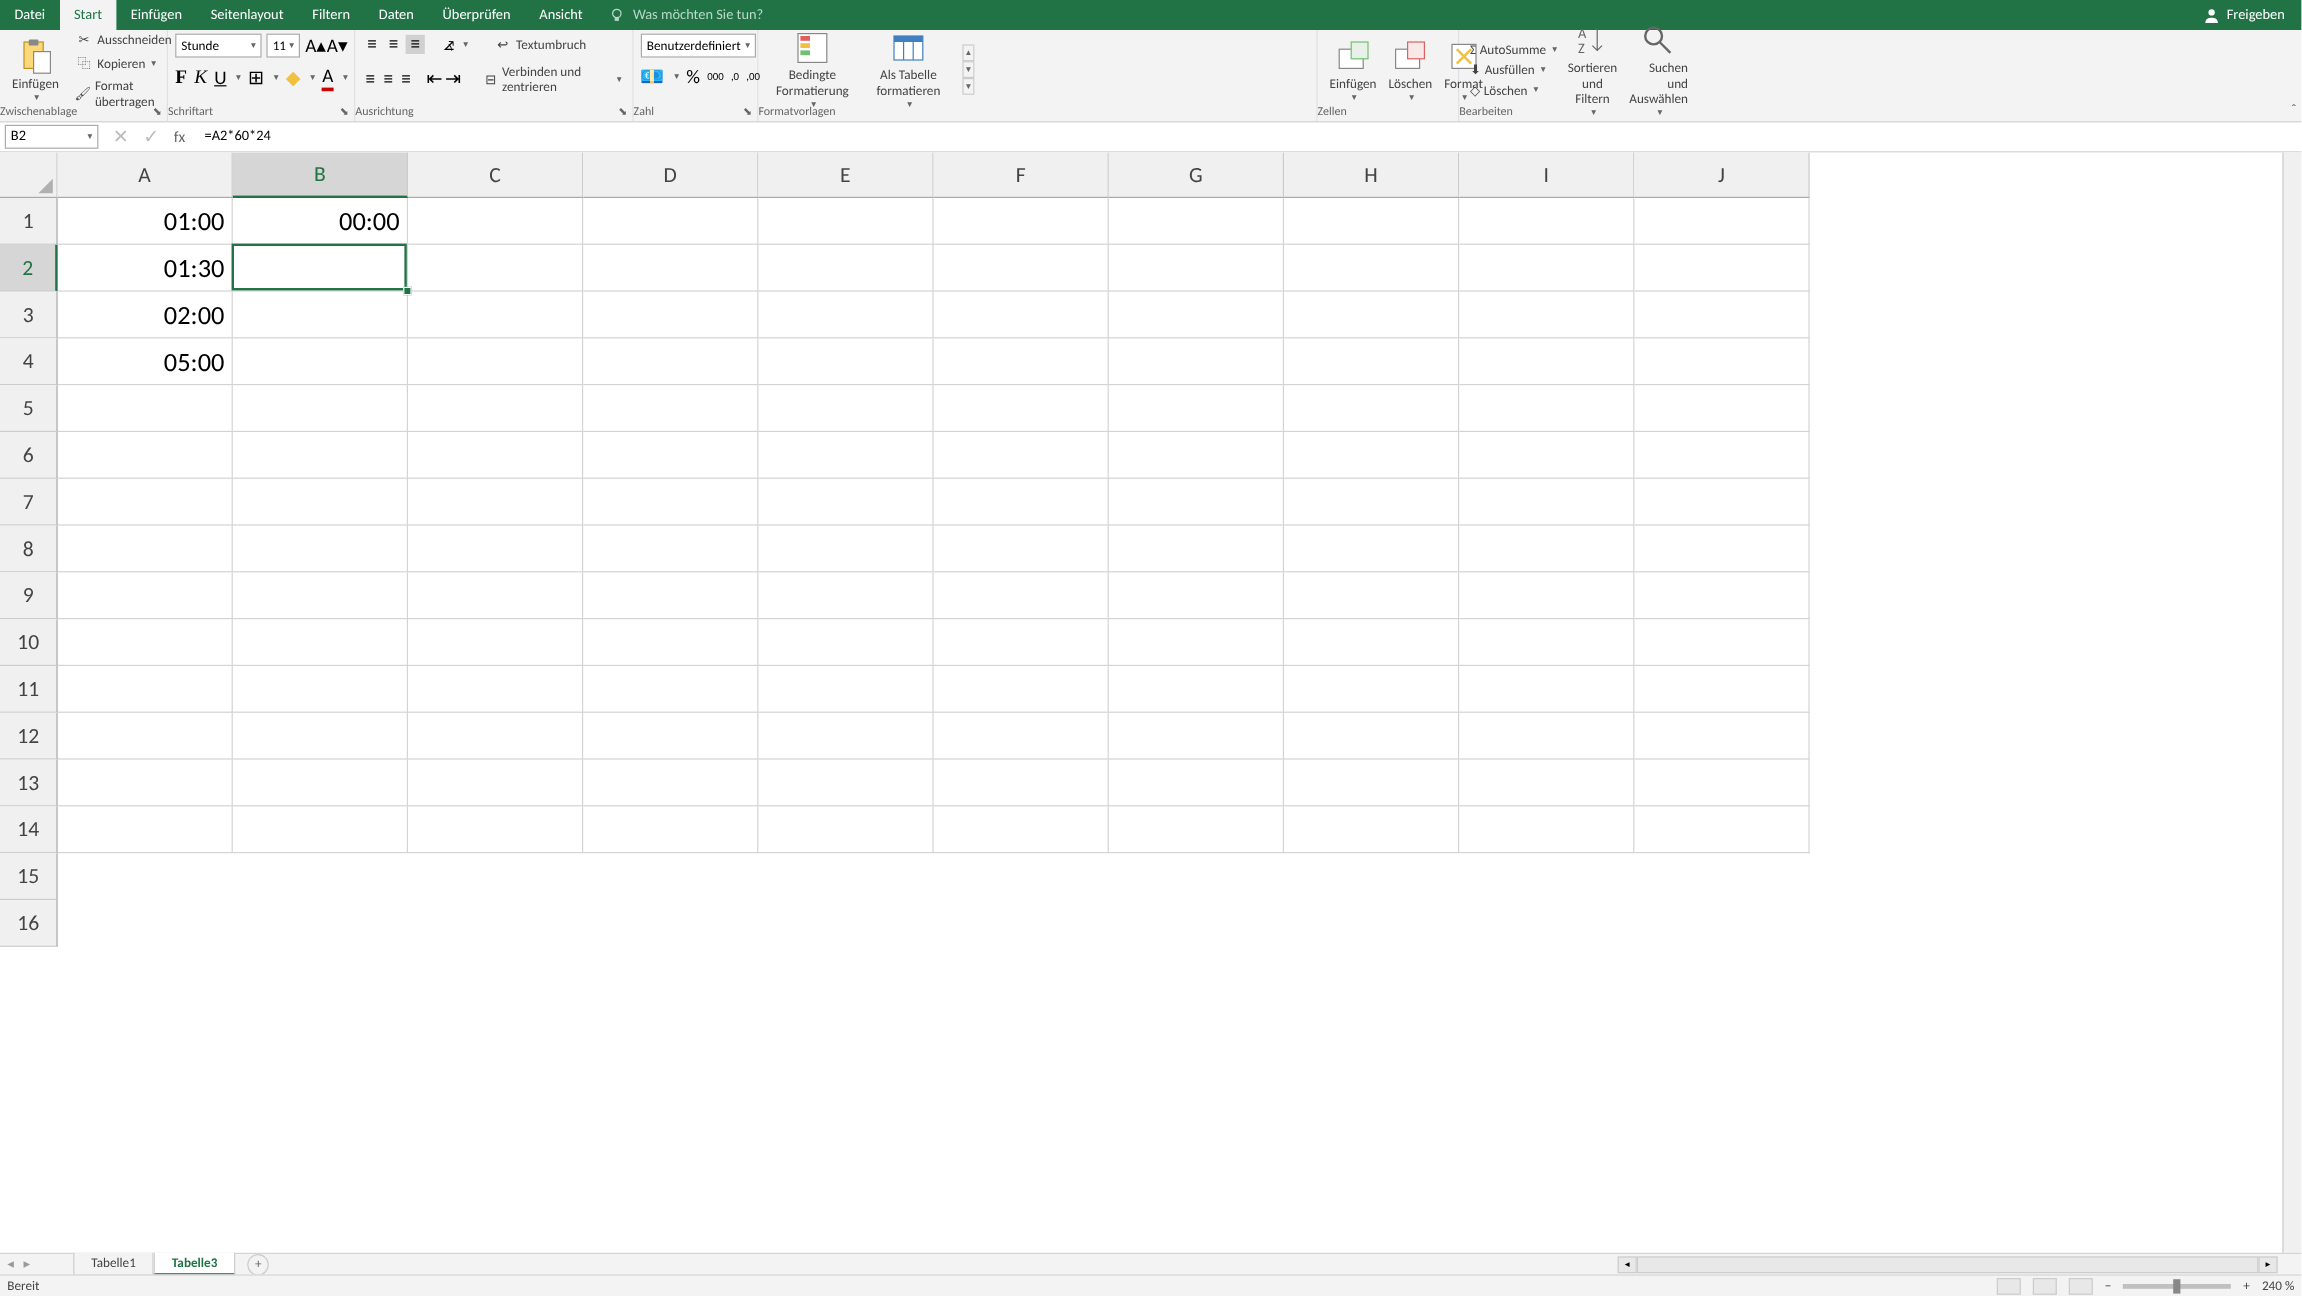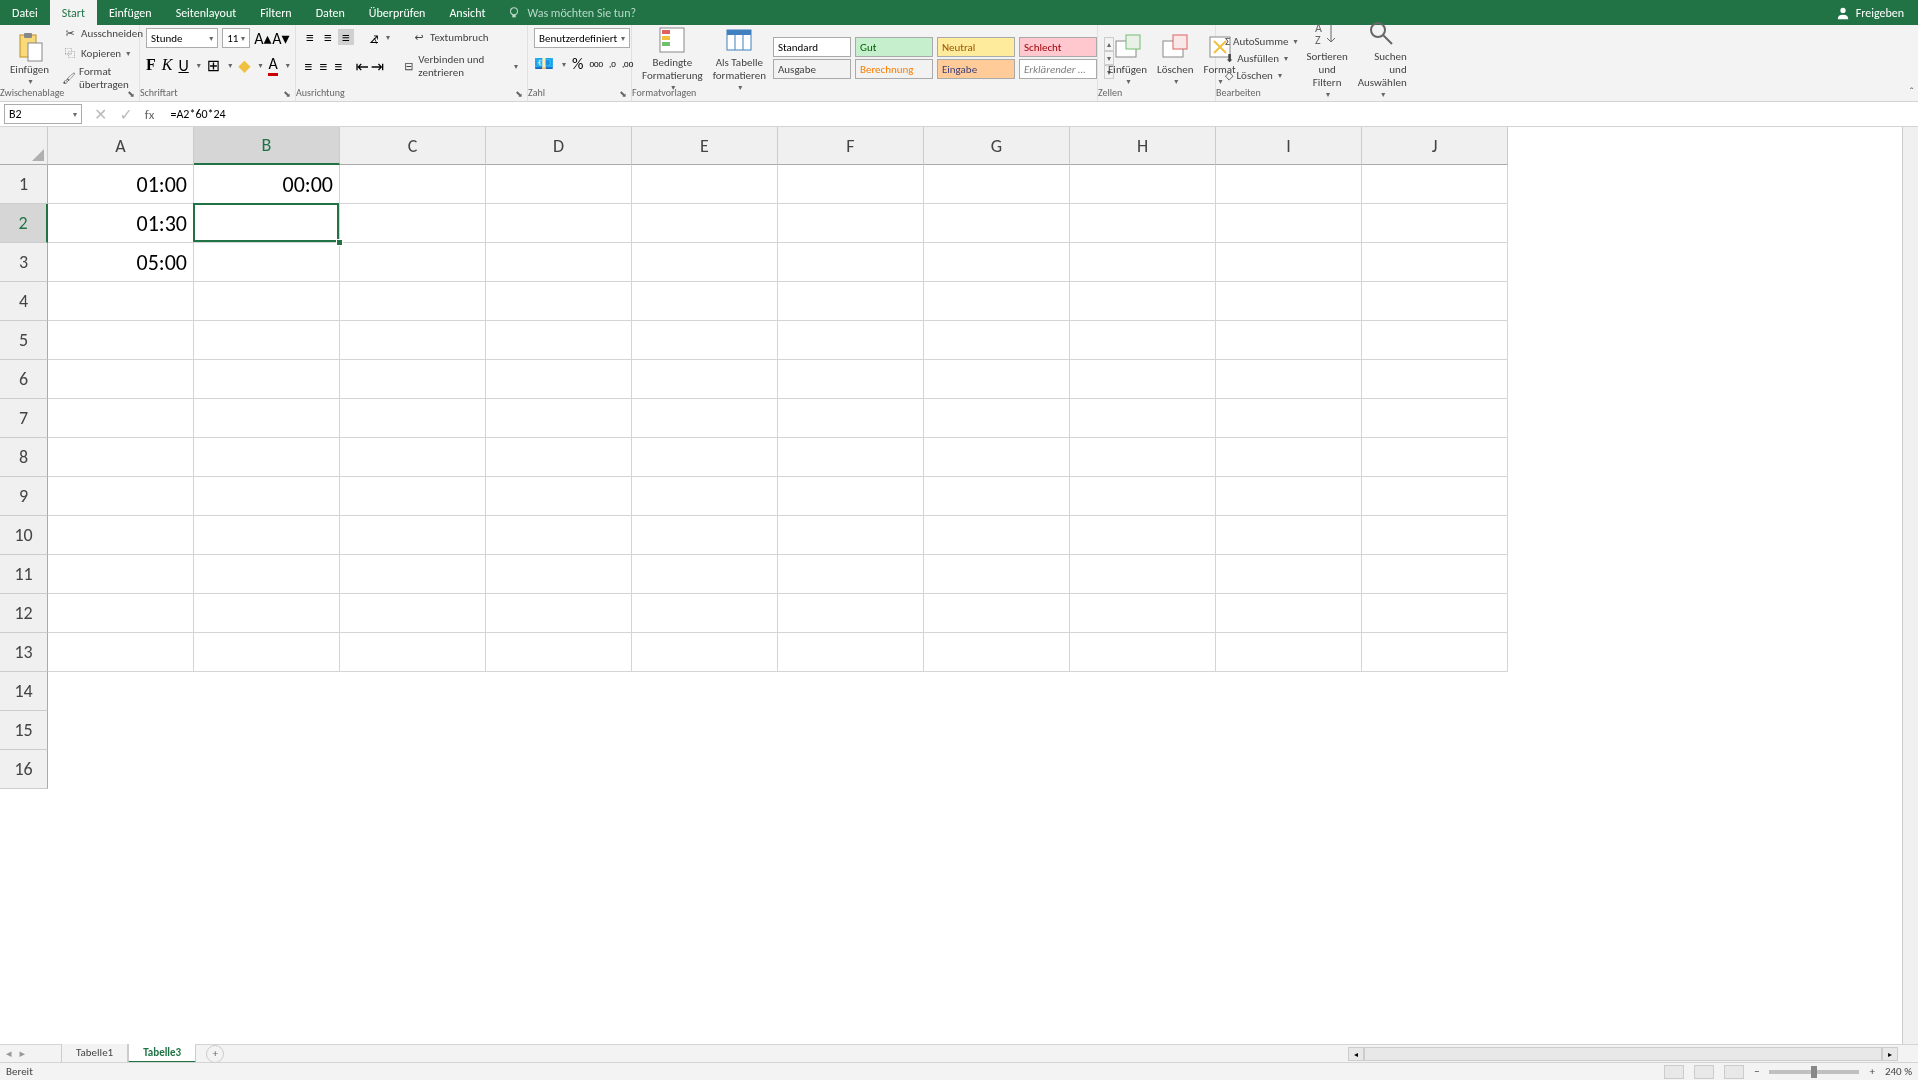--- a/index.html
+++ b/index.html
@@ -229,34 +229,20 @@
       <div class="ribbon-btn-big">
         <div class="ribbon-icon-lg"><svg viewBox="0 0 32 32">
               <rect x="4" y="6" width="24" height="20" fill="#fff" stroke="#4080c0"></rect>
               <rect x="4" y="6" width="24" height="5" fill="#4080c0"></rect>
               <line x1="12" y1="6" x2="12" y2="26" stroke="#4080c0"></line>
               <line x1="20" y1="6" x2="20" y2="26" stroke="#4080c0"></line>
             </svg></div>
         <span style="text-align:center;max-width:70px">Als Tabelle formatieren</span>
           <span class="dropdown-arrow">▾</span>
       </div>
-      <div style="display:flex;flex-direction:column" id="styles-gallery">
-          <div class="ribbon-row">
-            <div class="style-cell" style="background: rgb(255, 255, 255); color: rgb(0, 0, 0);">Standard</div>
-            <div class="style-cell" style="background: rgb(198, 239, 206); color: rgb(0, 97, 0);">Gut</div>
-            <div class="style-cell" style="background: rgb(255, 235, 156); color: rgb(156, 87, 0);">Neutral</div>
-            <div class="style-cell" style="background: rgb(255, 199, 206); color: rgb(156, 0, 6);">Schlecht</div>
-          </div>
-          <div class="ribbon-row">
-            <div class="style-cell" style="background: rgb(242, 242, 242); color: rgb(63, 63, 63);">Ausgabe</div>
-            <div class="style-cell" style="background: rgb(242, 242, 242); color: rgb(250, 125, 0);">Berechnung</div>
-            <div class="style-cell" style="background: rgb(255, 204, 153); color: rgb(63, 63, 118);">Eingabe</div>
-            <div class="style-cell" style="background: rgb(255, 255, 255); color: rgb(127, 127, 127); font-style: italic;">Erklärender …</div>
-          </div>
-        </div>
       <div style="display:flex;flex-direction:column;margin-left:2px">
         <span class="dropdown-arrow" style="border:1px solid #ccc;padding:1px 2px">▴</span>
         <span class="dropdown-arrow" style="border:1px solid #ccc;padding:1px 2px">▾</span>
         <span class="dropdown-arrow" style="border:1px solid #ccc;padding:1px 2px">▾</span>
       </div>
     </div>
     <div class="ribbon-group-label">Formatvorlagen</div>
   </div>
 
   <div class="ribbon-group" style="width:118px">
@@ -397,20 +383,32 @@
         <div class="cell" style="width: 146px;"></div>
         <div class="cell" style="width: 146px;"></div>
         <div class="cell" style="width: 146px;"></div>
         <div class="cell" style="width: 146px;"></div>
         <div class="cell" style="width: 146px;"></div>
         <div class="cell" style="width: 146px;"></div>
         <div class="cell" style="width: 146px;"></div>
         <div class="cell" style="width: 146px;"></div>
       </div>
       <div class="cell-row">
+        <div class="cell right" style="width: 146px;">02:00</div>
+        <div class="cell" style="width: 146px;"></div>
+        <div class="cell" style="width: 146px;"></div>
+        <div class="cell" style="width: 146px;"></div>
+        <div class="cell" style="width: 146px;"></div>
+        <div class="cell" style="width: 146px;"></div>
+        <div class="cell" style="width: 146px;"></div>
+        <div class="cell" style="width: 146px;"></div>
+        <div class="cell" style="width: 146px;"></div>
+        <div class="cell" style="width: 146px;"></div>
+      </div>
+      <div class="cell-row">
         <div class="cell right" style="width: 146px;">05:00</div>
         <div class="cell" style="width: 146px;"></div>
         <div class="cell" style="width: 146px;"></div>
         <div class="cell" style="width: 146px;"></div>
         <div class="cell" style="width: 146px;"></div>
         <div class="cell" style="width: 146px;"></div>
         <div class="cell" style="width: 146px;"></div>
         <div class="cell" style="width: 146px;"></div>
         <div class="cell" style="width: 146px;"></div>
         <div class="cell" style="width: 146px;"></div>

